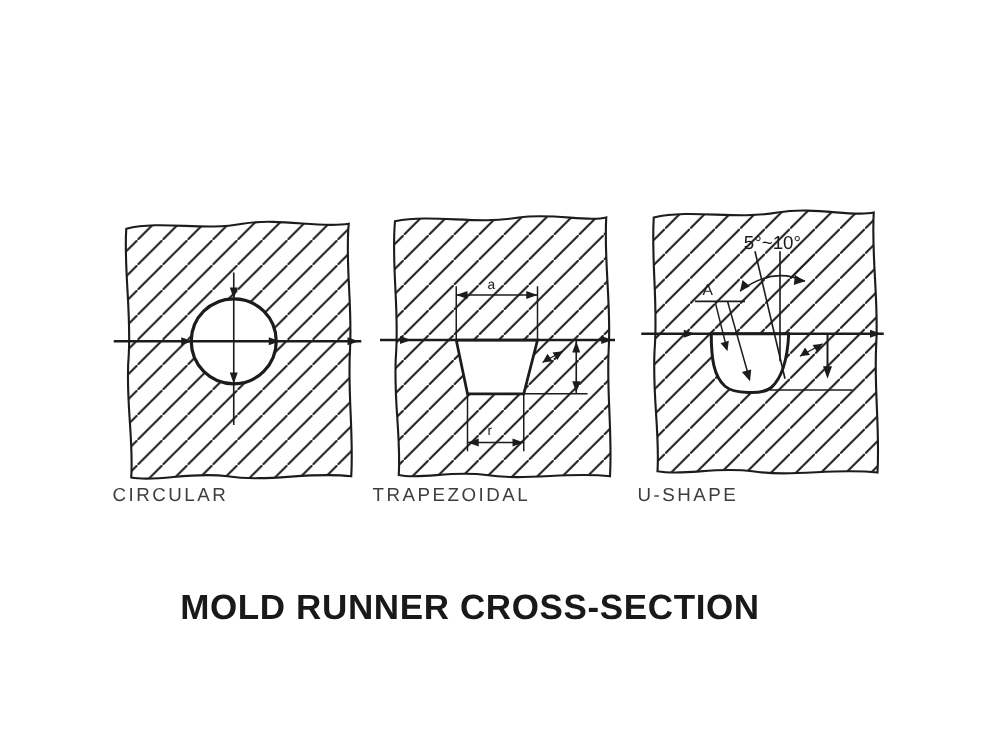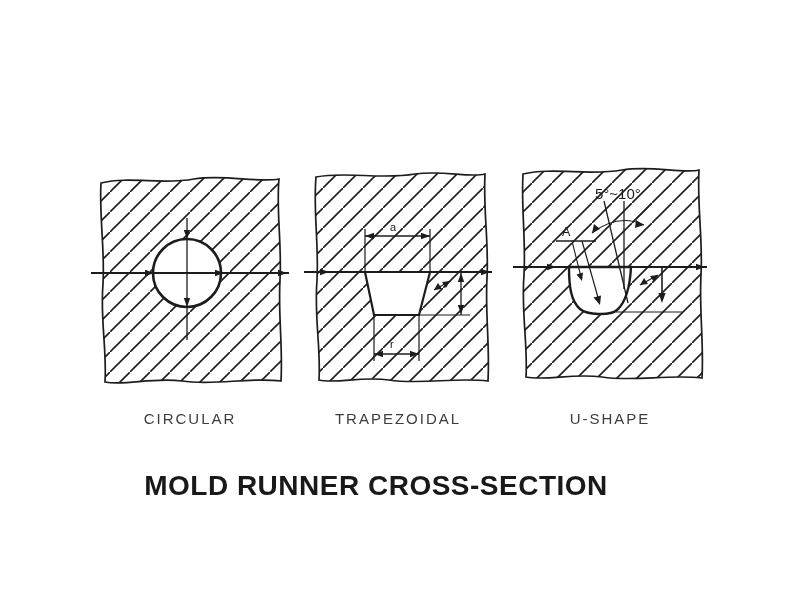--- a/index.html
+++ b/index.html
@@ -2,21 +2,21 @@
 <html><head>
 <meta charset="utf-8">
 <style>
   html,body{margin:0;padding:0;}
   body{
     width:800px;height:600px;position:relative;background:#ffffff;
     font-family:"Liberation Sans", sans-serif;overflow:hidden;
   }
   .figure-svg{position:absolute;}
   .caption{
-    position:absolute;top:410px;width:200px;text-align:center;
+    position:absolute;top:388px;width:200px;text-align:left;
     font-size:15px;letter-spacing:2px;color:#3d3d3d;font-weight:400;
   }
   .main-title{
     position:absolute;top:470px;left:0;width:752px;text-align:center;
     font-size:28px;font-weight:700;color:#191919;letter-spacing:0.5px;
   }
   svg text{font-family:"Liberation Sans", sans-serif;fill:#1c1c1c;}
   .ink{stroke:#1c1c1c;}
 </style>
 </head>

